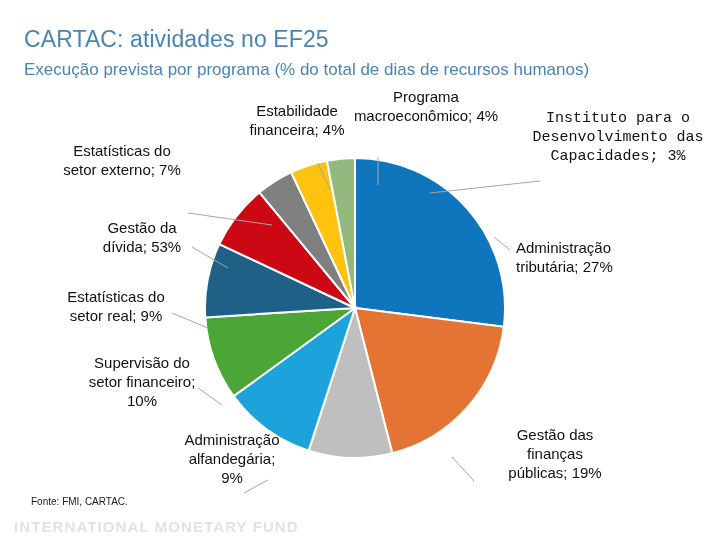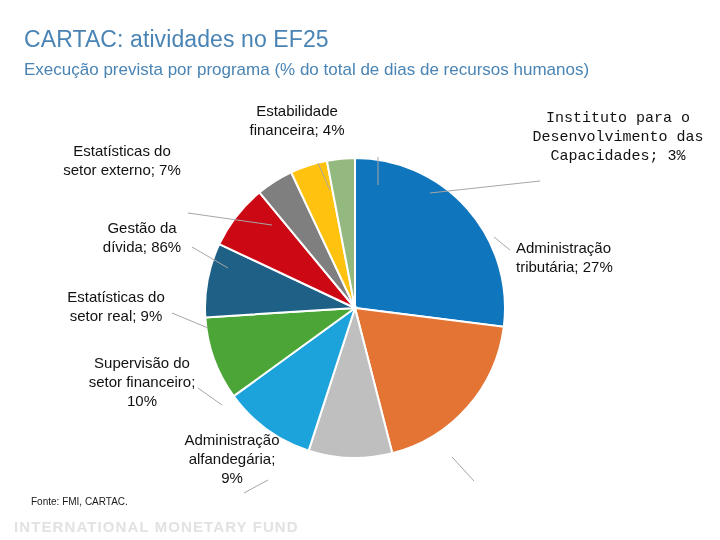--- a/index.html
+++ b/index.html
@@ -112,41 +112,46 @@
         <polyline points="272,140 188,128"></polyline>
         <polyline points="330,105 318,78"></polyline>
         <polyline points="378,100 378,72"></polyline>
         <polyline points="430,108 540,96"></polyline>
       </g>
     </svg>
 
     <div class="dlabel l" style="left:516px; top:153px; width:190px;">Administração
 tributária; 27%</div>
 
+    <div class="dlabel c" style="left:455px; top:340px; width:200px;">Gestão das
+finanças
+públicas; 19%</div>
 
     <div class="dlabel c" style="left:132px; top:345px; width:200px;">Administração
 alfandegária;
 9%</div>
 
     <div class="dlabel c" style="left:52px; top:268px; width:180px;">Supervisão do
 setor financeiro;
 10%</div>
 
     <div class="dlabel c" style="left:30px; top:202px; width:172px;">Estatísticas do
 setor real; 9%</div>
 
     <div class="dlabel c" style="left:62px; top:133px; width:160px;">Gestão da
-dívida; 86%</div>
+dívida; 53%</div>
 
     <div class="dlabel c" style="left:26px; top:56px; width:192px;">Estatísticas do
 setor externo; 7%</div>
 
     <div class="dlabel c" style="left:213px; top:16px; width:168px;">Estabilidade
 financeira; 4%</div>
 
+    <div class="dlabel c" style="left:320px; top:2px; width:212px;">Programa
+macroeconômico; 4%</div>
 
     <div class="dlabel c" style="left:519px; top:24px; width:198px;font-family:Liberation Mono, monospace;">Instituto para o
 Desenvolvimento das
 Capacidades; 3%</div>
 
   </div>
 
   <div class="source">Fonte: FMI, CARTAC.</div>
   <div class="watermark">INTERNATIONAL MONETARY FUND</div>
 

